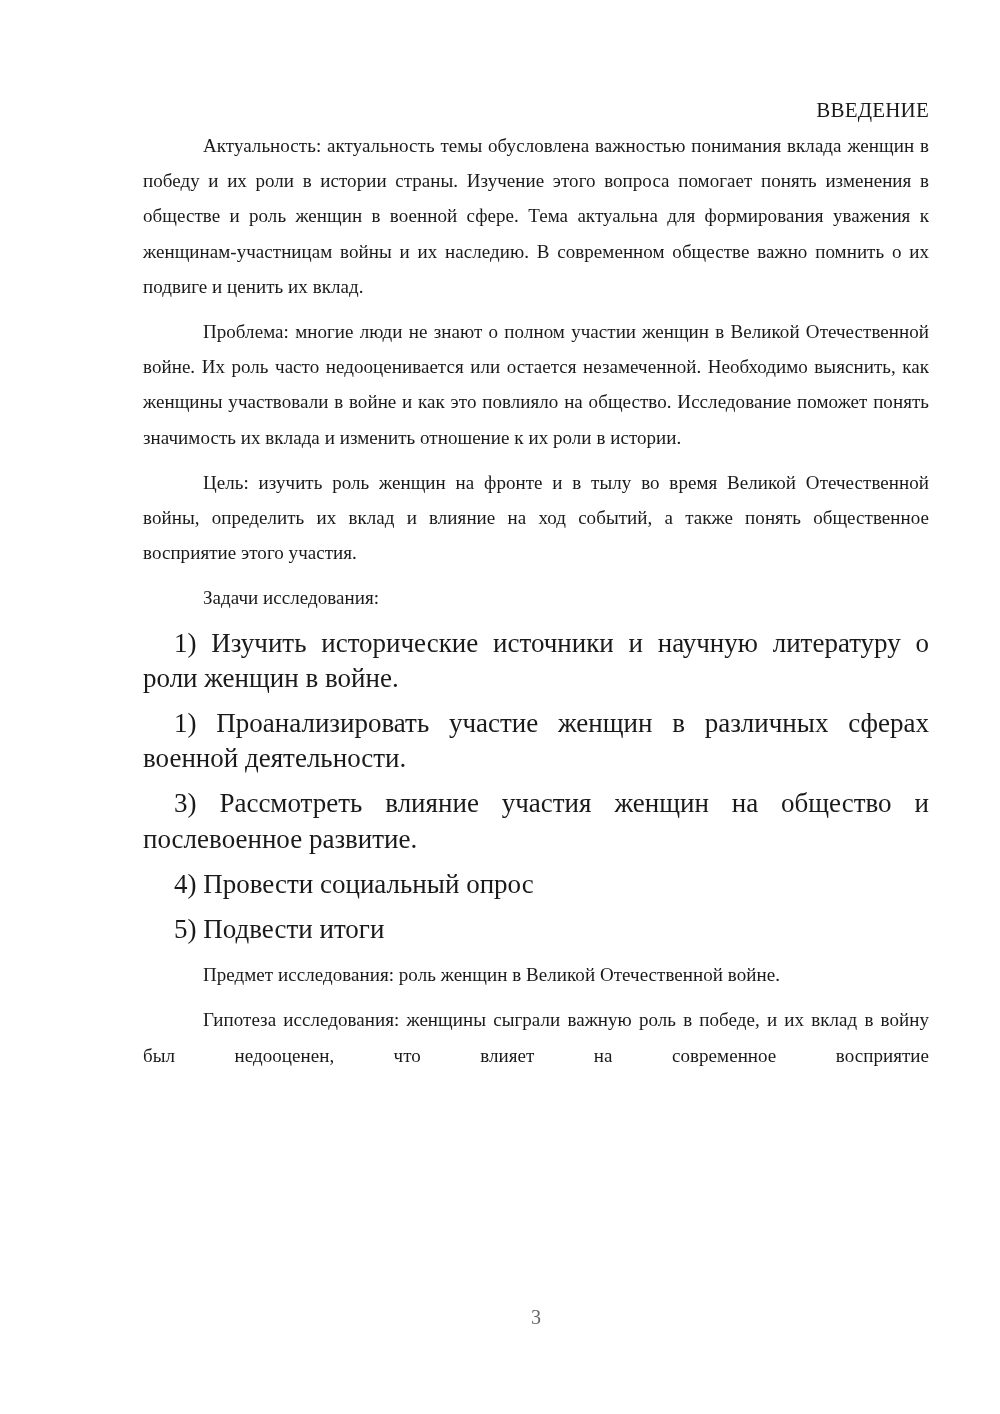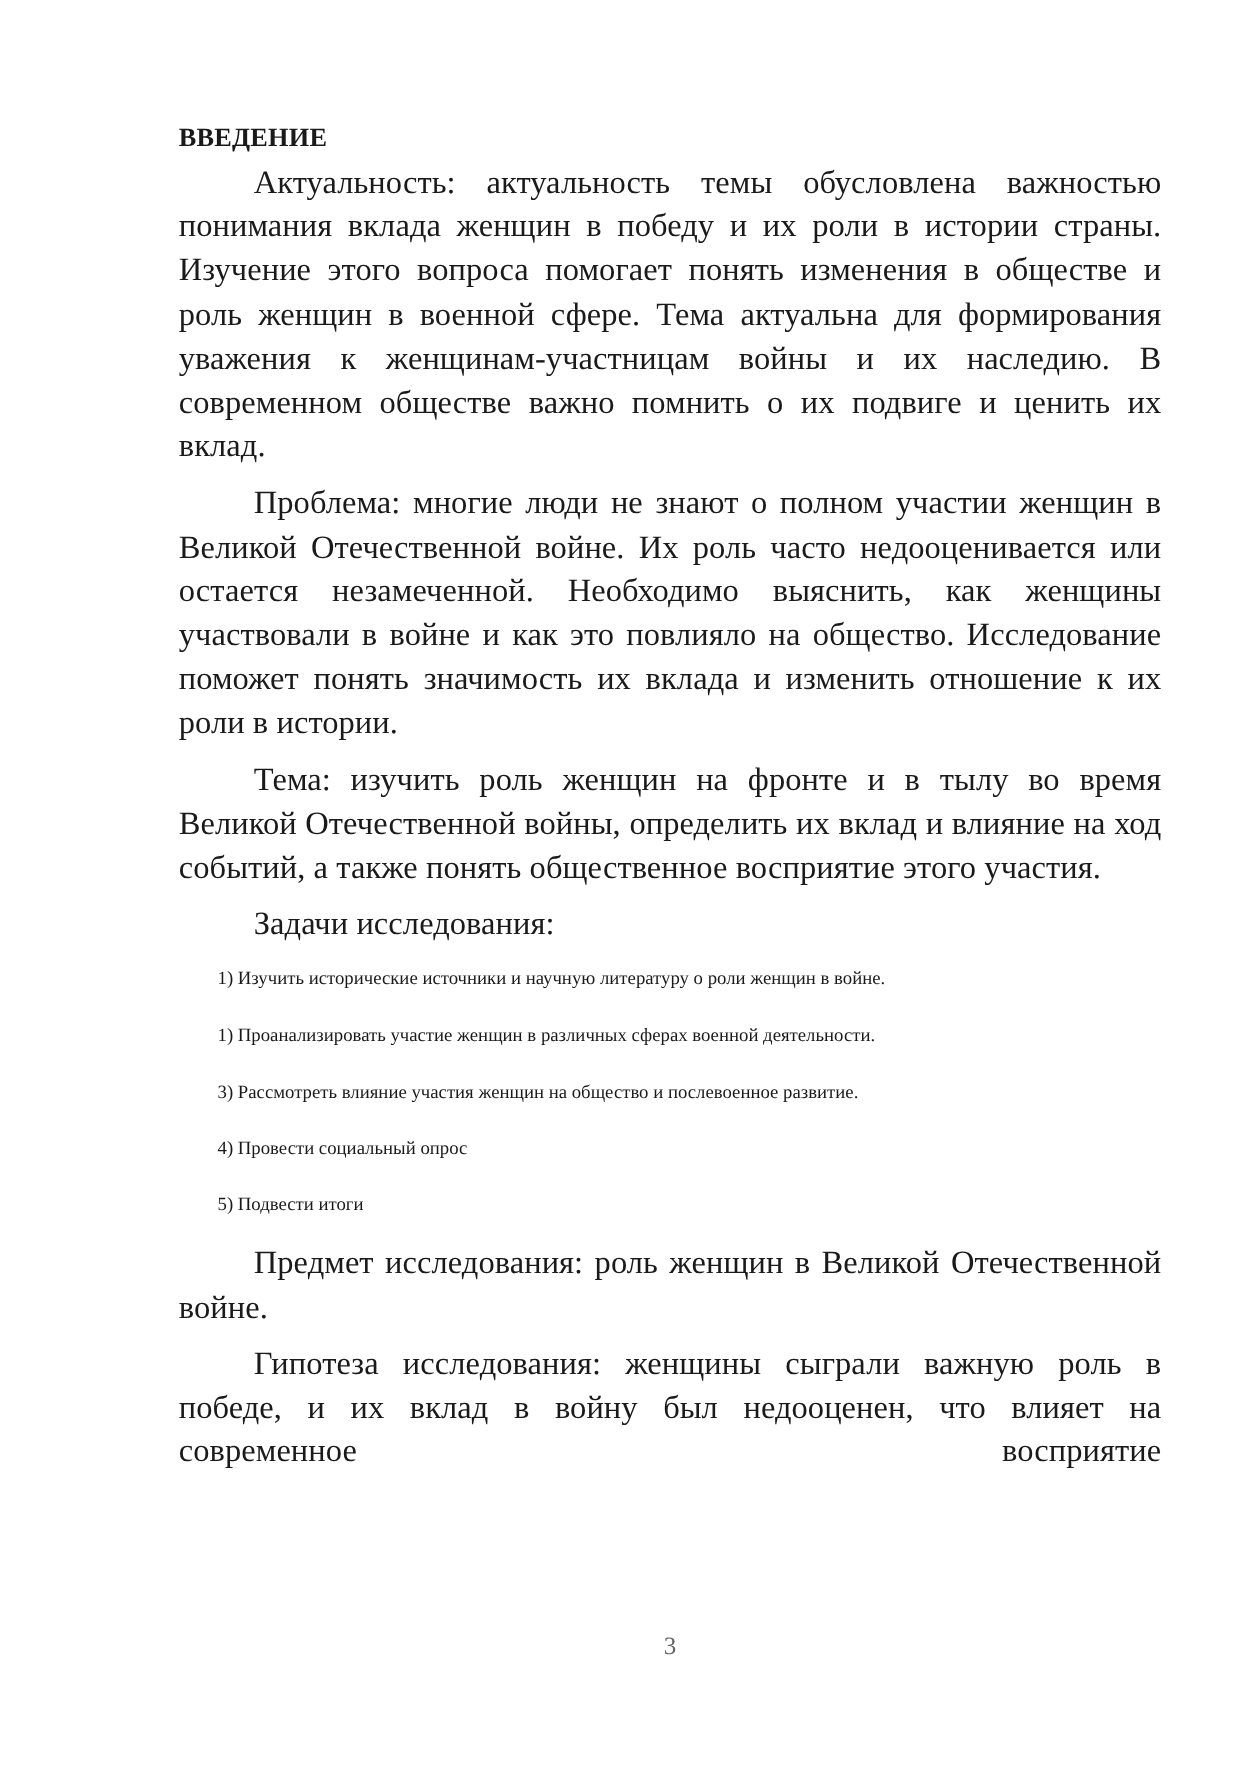--- a/index.html
+++ b/index.html
@@ -15,38 +15,38 @@
     font-family: "Liberation Serif", "DejaVu Serif", serif;
     color: #1a1a1a;
   }
   .page {
     position: absolute;
     left: 143px;
     top: 94px;
     width: 786px;
   }
   .title {
-    text-align: left;
-    font-weight: bold;
+    text-align: right;
+    font-weight: normal;
     font-size: 21px;
     line-height: 32px;
     margin: 0 0 2px 0;
     letter-spacing: 0.2px;
   }
   .para {
-    font-size: 26px;
+    font-size: 19px;
     line-height: 35.2px;
     text-align: justify;
     text-align-last: left;
     margin: 0 0 10px 0;
     text-indent: 60px;
     letter-spacing: 0.05px;
   }
   .list-item {
-    font-size: 15px;
+    font-size: 27px;
     line-height: 35.2px;
     text-align: justify;
     text-align-last: left;
     margin: 2px 0 10px 0;
     text-indent: 31px;
   }
   .para.no-gap { margin-bottom: 4px; }
   .page-number {
     position: absolute;
     left: 0;
@@ -60,21 +60,21 @@
 </head>
 <body>
 
 <div class="page">
   <h1 class="title">ВВЕДЕНИЕ</h1>
 
   <p class="para">Актуальность: актуальность темы обусловлена важностью понимания вклада женщин в победу и их роли в истории страны. Изучение этого вопроса помогает понять изменения в обществе и роль женщин в военной сфере. Тема актуальна для формирования уважения к женщинам-участницам войны и их наследию. В современном обществе важно помнить о их подвиге и ценить их вклад.</p>
 
   <p class="para">Проблема: многие люди не знают о полном участии женщин в Великой Отечественной войне. Их роль часто недооценивается или остается незамеченной. Необходимо выяснить, как женщины участвовали в войне и как это повлияло на общество. Исследование поможет понять значимость их вклада и изменить отношение к их роли в истории.</p>
 
-  <p class="para">Тема: изучить роль женщин на фронте и в тылу во время Великой Отечественной войны, определить их вклад и влияние на ход событий, а также понять общественное восприятие этого участия.</p>
+  <p class="para">Цель: изучить роль женщин на фронте и в тылу во время Великой Отечественной войны, определить их вклад и влияние на ход событий, а также понять общественное восприятие этого участия.</p>
 
   <p class="para">Задачи исследования:</p>
 
   <div>
     <p class="list-item">1) Изучить исторические источники и научную литературу о роли женщин в войне.</p>
     <p class="list-item">1) Проанализировать участие женщин в различных сферах военной деятельности.</p>
     <p class="list-item">3) Рассмотреть влияние участия женщин на общество и послевоенное развитие.</p>
     <p class="list-item">4) Провести социальный опрос</p>
     <p class="list-item">5) Подвести итоги</p>
   </div>

